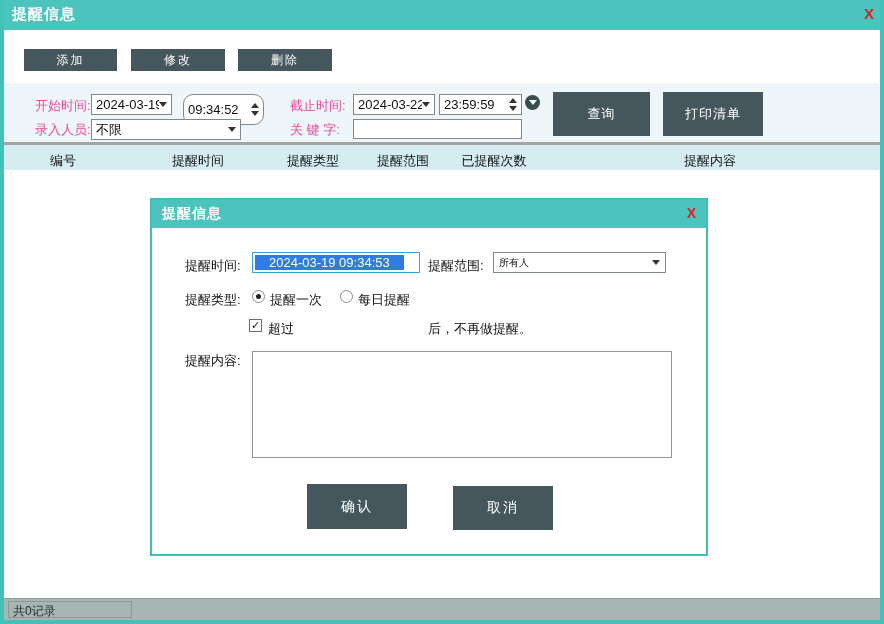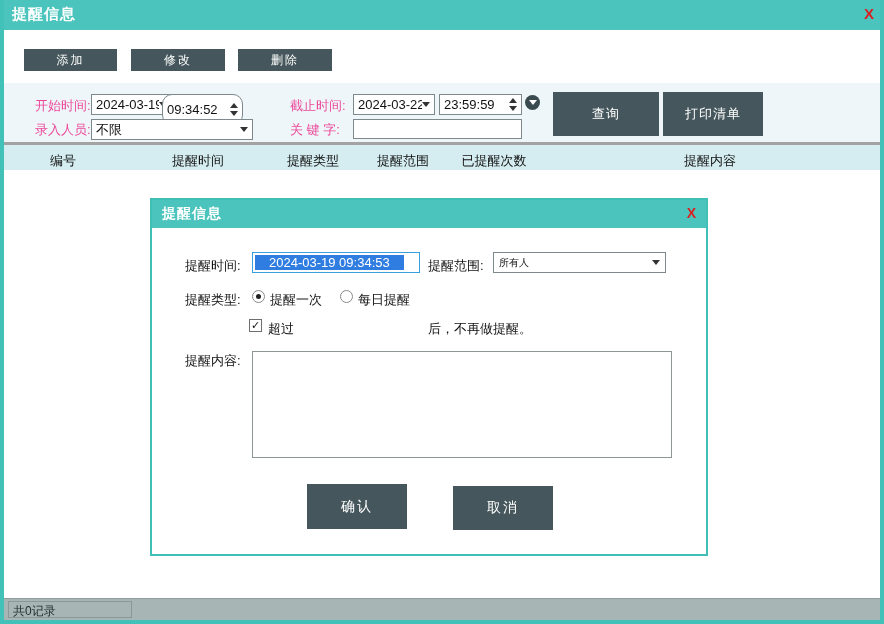--- a/index.html
+++ b/index.html
@@ -29,42 +29,42 @@
   .filter-panel{position:absolute;left:4px;top:83px;width:876px;height:59px;background:#eef6f9;}
   .flabel{position:absolute;font-size:13px;color:#ec4899;white-space:nowrap;}
   .lbl-start{left:35px;top:97px;}
   .lbl-end{left:290px;top:97px;}
   .lbl-operator{left:35px;top:121px;}
   .lbl-keyword{left:290px;top:121px;}
 
   .field{position:absolute;background:#fff;border:1px solid #7e898d;box-sizing:border-box;
          font-size:13px;color:#111;display:flex;align-items:center;padding:0 4px;}
   .f-start-date{left:91px;top:94px;width:81px;height:21px;}
-  .f-start-time{left:162px;top:94px;width:81px;height:31px;border-radius:10px;}
+  .f-start-time{left:183px;top:94px;width:81px;height:31px;border-radius:10px;}
   .f-end-date{left:353px;top:94px;width:82px;height:21px;}
   .f-end-time{left:439px;top:94px;width:83px;height:21px;}
-  .f-operator{left:91px;top:119px;width:162px;height:21px;}
+  .f-operator{left:91px;top:119px;width:150px;height:21px;}
   .f-keyword{left:353px;top:119px;width:169px;height:20px;font-size:13px;padding:0 3px;
              border:1px solid #7e898d;background:#fff;box-sizing:border-box;position:absolute;}
   .field .val{white-space:nowrap;overflow:hidden;}
   .arrow-dn{margin-left:auto;width:0;height:0;border-left:4px solid transparent;
             border-right:4px solid transparent;border-top:5px solid #333;}
   .spin{margin-left:auto;display:flex;flex-direction:column;gap:3px;align-items:center;}
   .spin i{display:block;width:0;height:0;border-left:4px solid transparent;border-right:4px solid transparent;}
   .spin .up{border-bottom:5px solid #333;}
   .spin .dn{border-top:5px solid #333;}
 
   .circle-btn{position:absolute;left:525px;top:95px;width:15px;height:15px;border-radius:50%;
               background:#3a4b4f;display:flex;align-items:center;justify-content:center;}
   .circle-btn i{width:0;height:0;border-left:4px solid transparent;border-right:4px solid transparent;
                 border-top:5px solid #fff;display:block;}
 
   .abtn{position:absolute;top:92px;height:44px;background:#45575c;color:#fff;font-size:13px;
         display:flex;align-items:center;justify-content:center;letter-spacing:1px;}
-  .btn-query{left:553px;width:106px;}
+  .btn-query{left:553px;width:97px;}
   .btn-print{left:663px;width:100px;}
   .btn-history{left:773px;width:100px;}
 
   
   .thead{position:absolute;left:4px;top:142px;width:876px;height:28px;background:#d5edf0;border-top:3px solid #a3a3a3;box-sizing:border-box;}
   .thcol{position:absolute;top:7px;font-size:13px;color:#111;transform:translateX(-50%);white-space:nowrap;}
   .tbody{position:absolute;left:4px;top:170px;width:876px;height:428px;background:#ffffff;}
 
   
   .statusbar{position:absolute;left:4px;top:598px;width:876px;height:30px;background:#a7b5b5;

